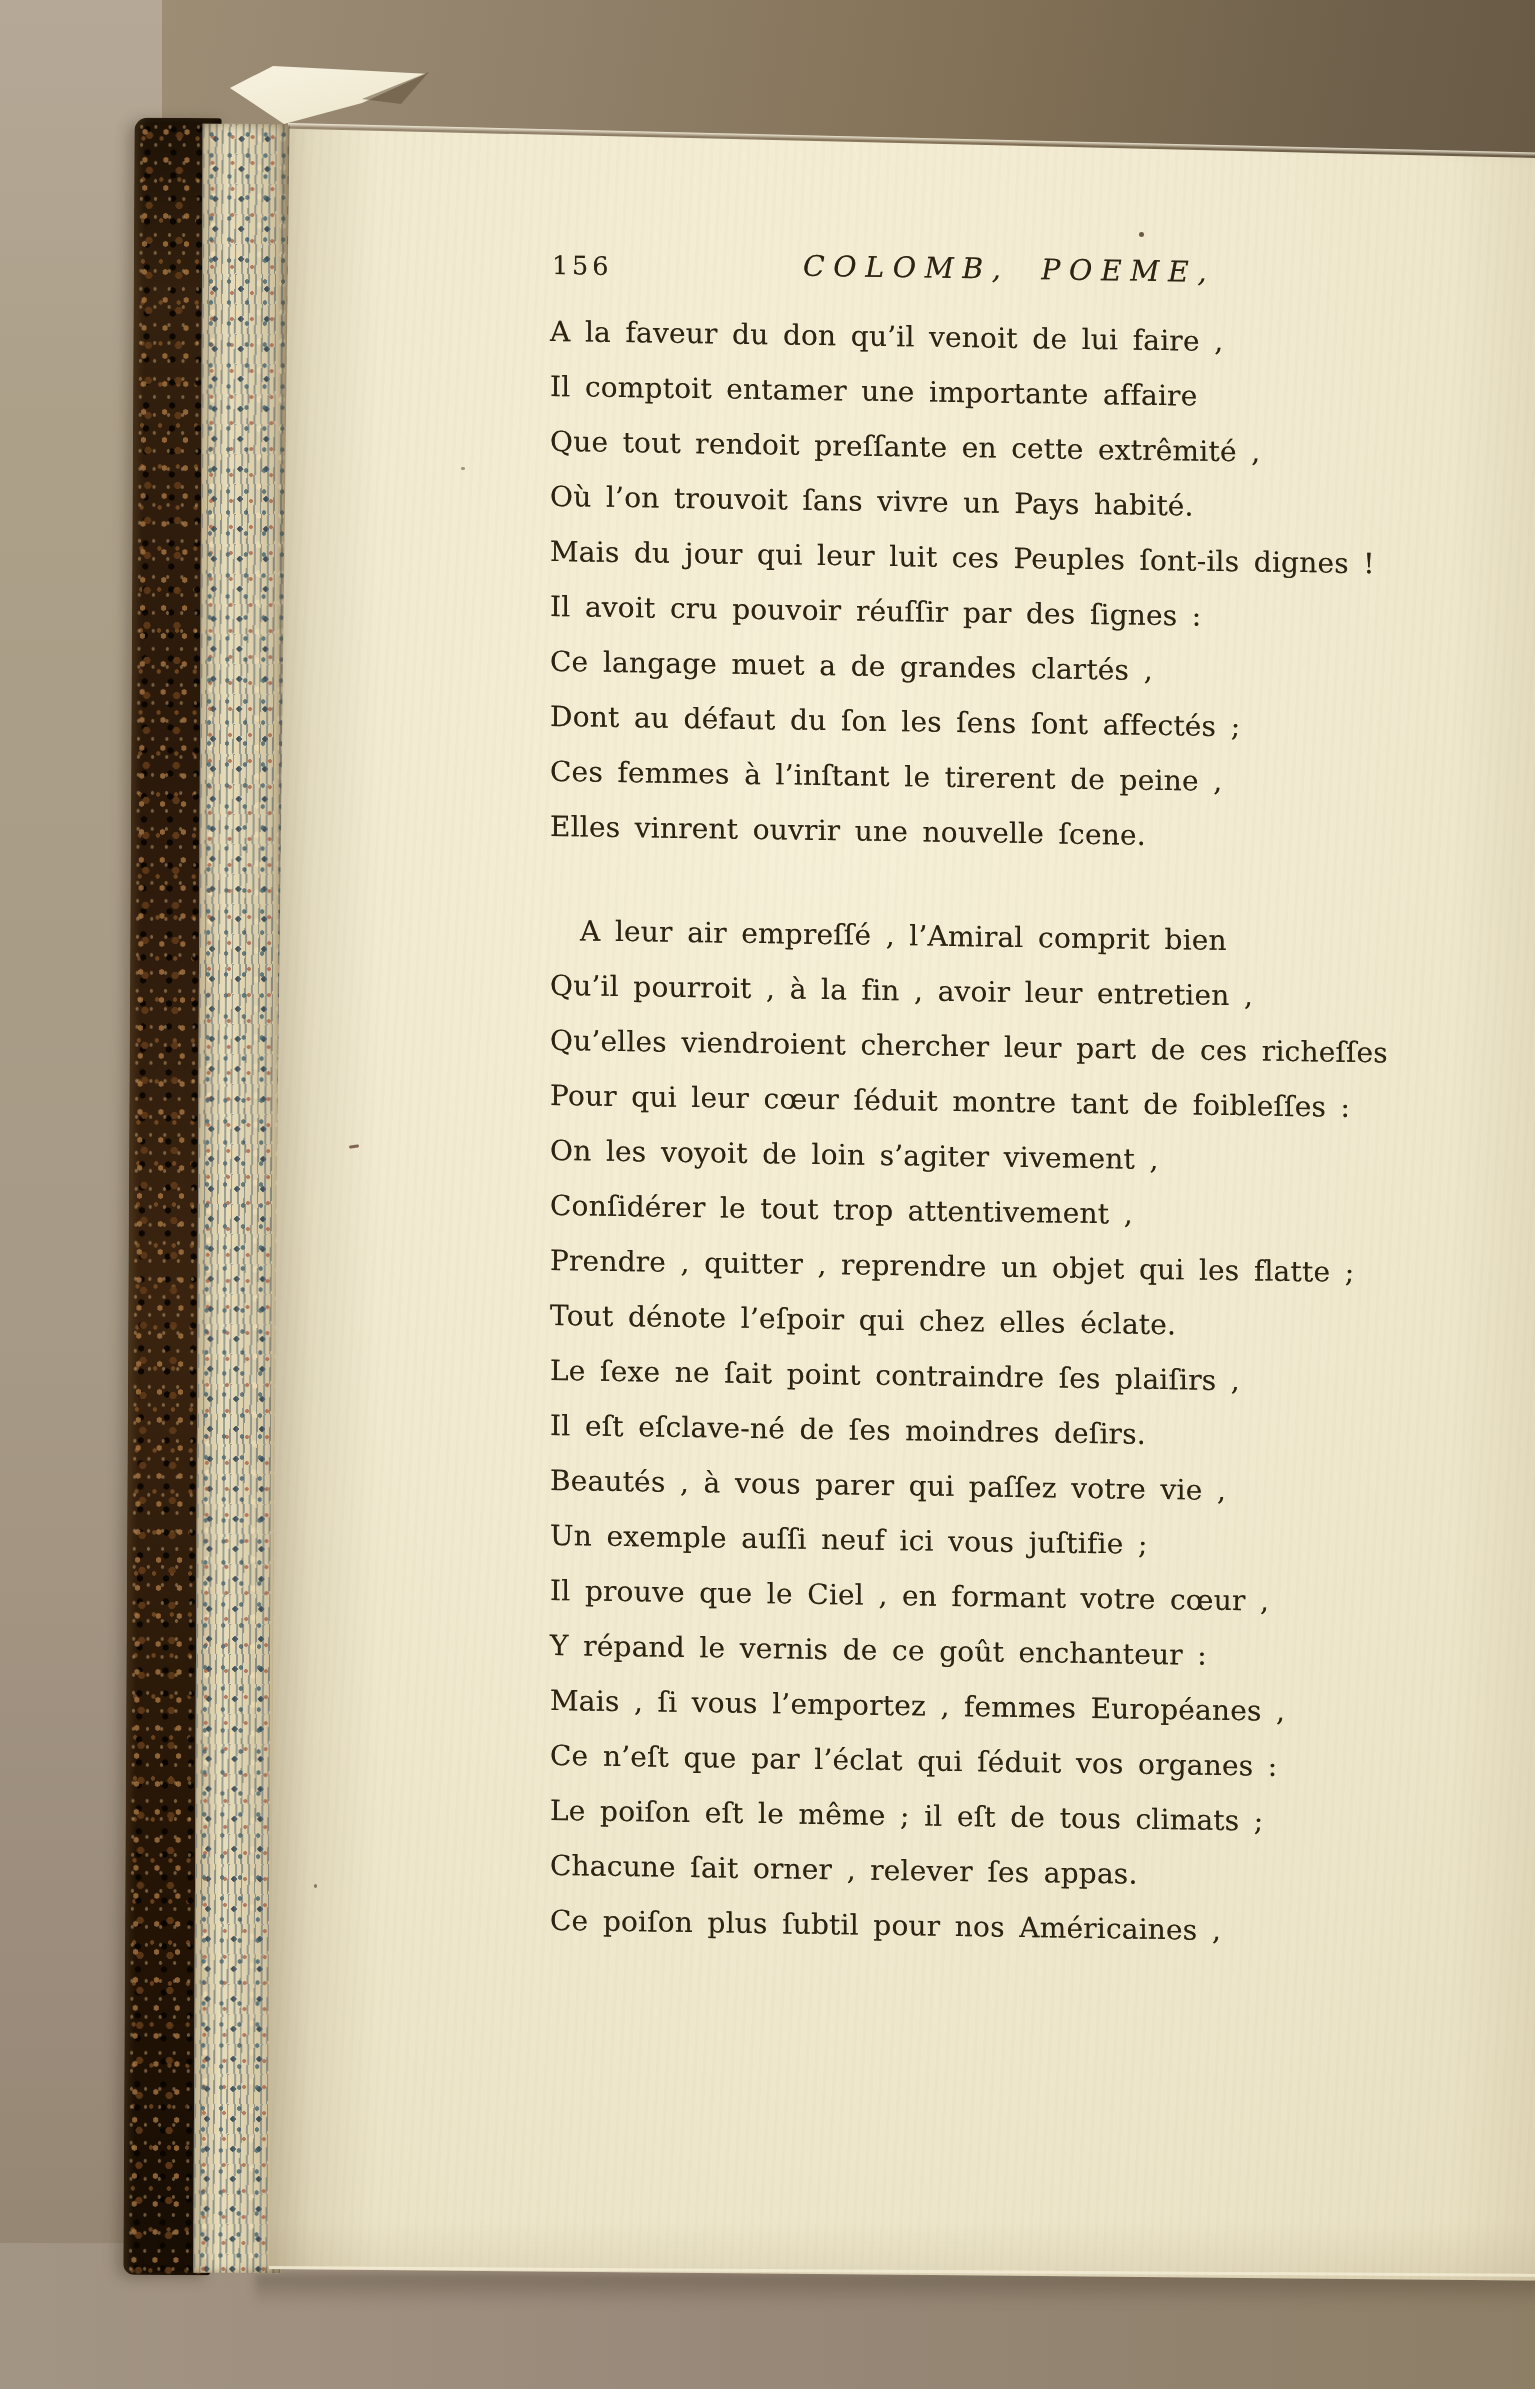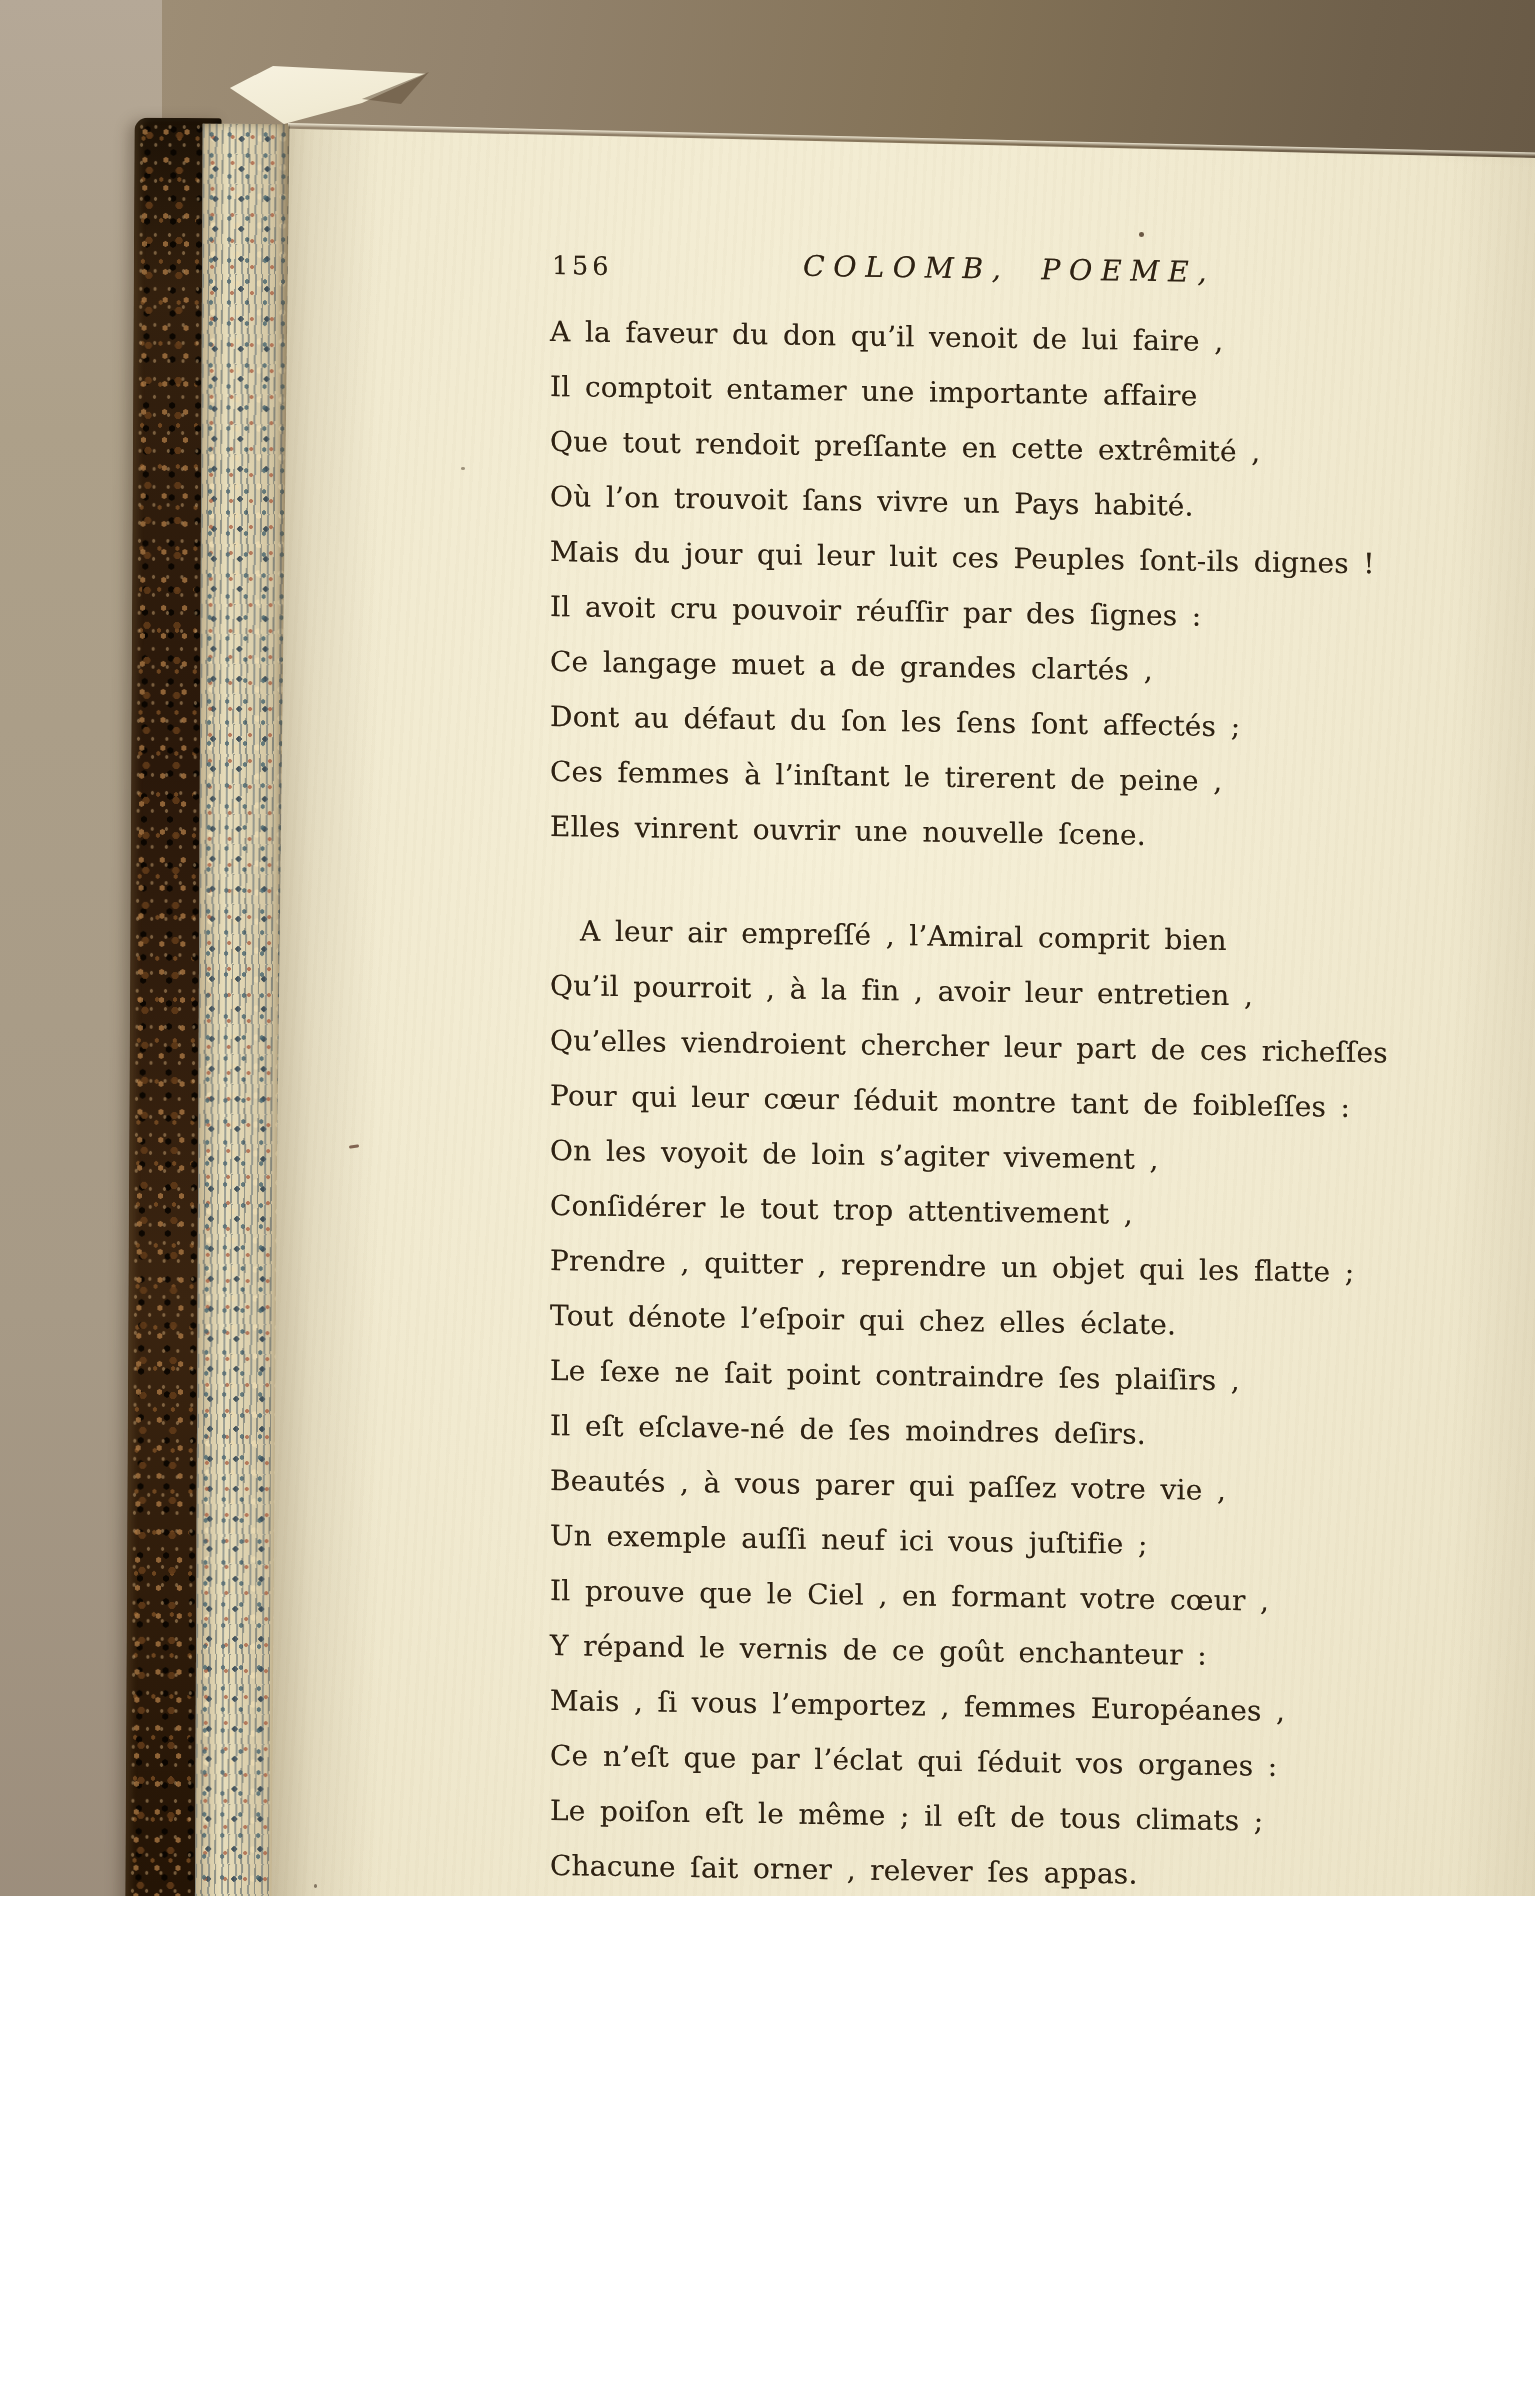--- a/index.html
+++ b/index.html
@@ -3,21 +3,21 @@
 <meta charset="utf-8">
 <style>
   html,body{
     margin:0; padding:0;
     width:1535px; height:2389px;
     overflow:hidden;
     font-family:"DejaVu Serif", serif;
   }
   .scene{
     position:absolute; left:0; top:0;
-    width:1535px; height:1896px;
+    width:1535px; height:2389px;
     background:#a3968518;
     background-color:#a89b8a;
     overflow:hidden;
   }
   
   .top-band{
     position:absolute; left:0; top:0; width:1535px; height:169px;
     background:linear-gradient(100deg,#a29279 0%, #93836d 32%, #837257 62%, #6f604b 88%, #695a46 100%);
   }
   .left-band{

